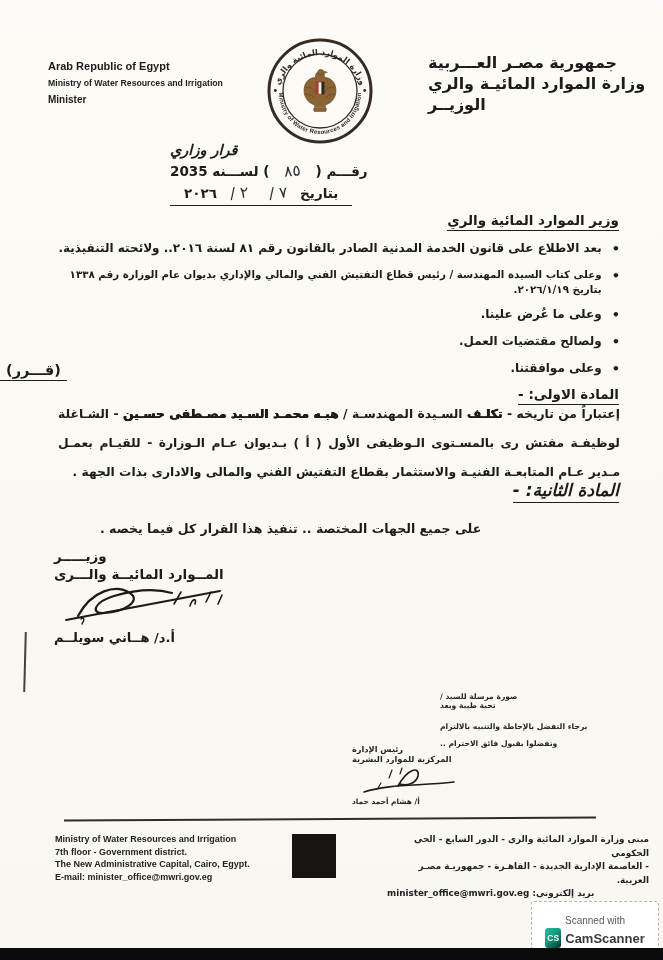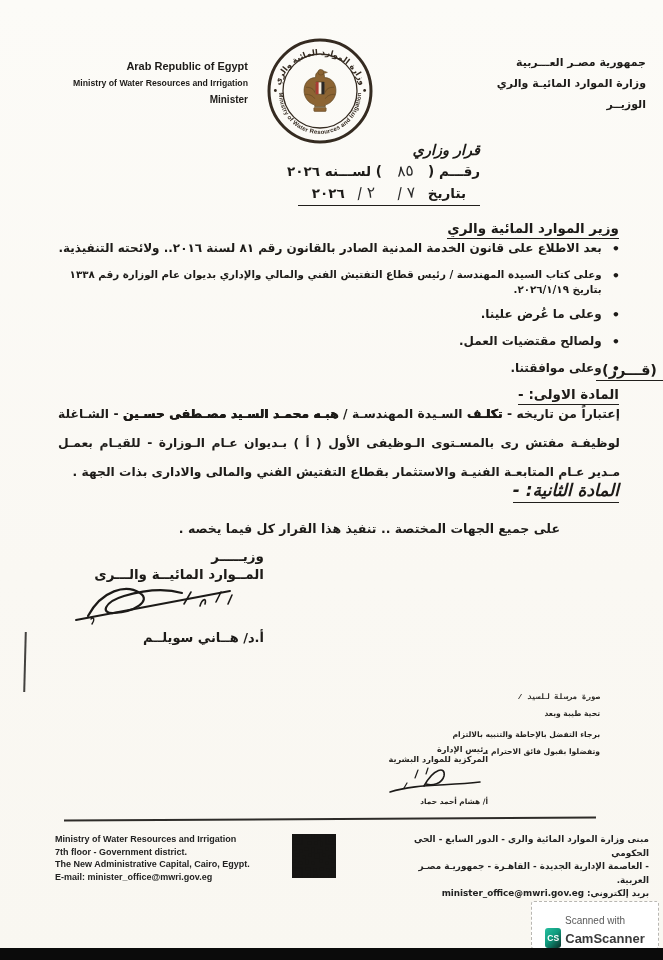--- a/index.html
+++ b/index.html
@@ -4,21 +4,21 @@
 <style>
   html,body{margin:0;padding:0;background:#e9e7e2;}
   .page{
     position:relative;width:663px;height:960px;margin:0 auto;
     background:linear-gradient(180deg,#fcfbf7 0%,#faf8f3 60%,#f9f7f1 100%);
     font-family:"DejaVu Sans",sans-serif;color:#1d1b18;overflow:hidden;
   }
   .abs{position:absolute;}
   .ar{direction:rtl;}
   .b{font-weight:bold;}
-  .center{text-align:right;}
+  .center{text-align:left;}
   .u{border-bottom:1.6px solid #211f1c;padding-bottom:2px;}
   .en{font-family:"Liberation Sans",sans-serif;}
   .hand{display:inline-block;font-weight:400;transform:rotate(-5deg);font-size:1.15em;color:#2a2a2a;}
   .bullet{display:flex;align-items:flex-start;margin-bottom:10px;font-weight:bold;font-size:12px;line-height:17px;}
   .bullet::before{content:"•";margin-left:10px;font-size:13px;line-height:17px;}
   .bullet.small{font-size:10.3px;line-height:15px;margin-bottom:9px;}
   .name-bold{font-weight:bold;text-shadow:0.4px 0 currentColor, -0.2px 0 currentColor;}
   .sig-svg path{fill:none;stroke:#1c1a18;stroke-linecap:round;}
   .divider{height:2px;background:#2e2c29;transform:rotate(-0.35deg);}
   .artifact{width:2px;background:#232220;opacity:.85;transform:rotate(1.5deg);}
@@ -64,42 +64,42 @@
         <circle cx="1" cy="-19" r="3.2" fill="#8c6433" stroke="#5d4420" stroke-width="0.6"></circle>
         <path d="M4,-20.5 l4.5,1.6 -4.5,1.6 z" fill="#8c6433" stroke="#5d4420" stroke-width="0.5"></path>
         <rect x="-5" y="-8" width="10" height="14" rx="1.5" fill="#f3ecdc" stroke="#5d4420" stroke-width="0.8"></rect>
         <rect x="-5" y="-8" width="3.4" height="14" fill="#a93c32"></rect>
         <rect x="1.6" y="-8" width="3.4" height="14" fill="#2b2724"></rect>
         <rect x="-7" y="21" width="14" height="4.5" rx="1" fill="#8c6433" stroke="#5d4420" stroke-width="0.6"></rect>
       </g>
     </svg>
   </div>
 
-  <div class="abs ar center b" style="left:428px;top:52px;width:218px;font-size:11px;line-height:21px;">
+  <div class="abs ar center b" style="left:428px;top:52px;width:218px;font-size:16px;line-height:21px;">
     <div>جمهورية مصـر العـــربية</div>
     <div>وزارة الموارد المائيـة والري</div>
     <div>الوزيــر</div>
   </div>
 
   <div class="abs ar center" style="left:170px;top:142px;width:310px;">
     <div class="b" style="font-size:14.5px;margin-bottom:4px;font-style:italic;">قرار وزاري</div>
     <div class="b" style="font-size:13.5px;margin-bottom:3px;">
       <span>رقـــم (</span>
       <span class="hand" style="padding:0 10px;">٨٥</span>
-      <span>) لســـنه ٢٠٢٦</span>
+      <span>) لســـنه 2035</span>
     </div>
     <div class="b u" style="font-size:13.5px;display:inline-block;padding:0 14px 3px 14px;">
       <span>بتاريخ</span>
       <span class="hand" style="padding:0 8px;">٧ /</span>
       <span class="hand" style="padding:0 8px;">٢ /</span>
       <span>٢٠٢٦</span>
     </div>
   </div>
 
-  <div class="abs ar b u" style="right:44px;top:220px;font-size:13.5px;">وزير الموارد المائية والري</div>
+  <div class="abs ar b u" style="right:44px;top:212px;font-size:13.5px;">وزير الموارد المائية والري</div>
 
   <div class="abs ar" style="left:58px;top:240px;width:562px;">
     <div class="bullet">
         <span>بعد الاطلاع على قانون الخدمة المدنية الصادر بالقانون رقم ٨١ لسنة ٢٠١٦.. ولائحته التنفيذية.</span>
       </div>
     <div class="bullet small">
         <span>وعلى كتاب السيدة المهندسة / رئيس قطاع التفتيش الفني والمالي والإداري بديوان عام الوزارة رقم ١٣٣٨ بتاريخ ٢٠٢٦/١/١٩.</span>
       </div>
     <div class="bullet">
         <span>وعلى ما عُرض علينا.</span>
@@ -133,21 +133,21 @@
       <path d="M12,40 C48,33 96,24 166,11" stroke-width="2"></path>
       <path d="M120,24 l7,-12 M136,26 c2,-7 7,-9 5,-2 M152,22 l5,-10 M164,24 l4,-9" stroke-width="1.6"></path>
       <path d="M28,44 c3,-4 2,-8 -1,-5" stroke-width="1.4"></path>
     </svg>
     <div class="b" style="font-size:13px;margin-top:-4px;">أ.د/ هــاني سويلــم</div>
   </div>
 
   <div class="abs artifact" style="left:24px;top:632px;height:60px;"></div>
 
   <div class="abs ar center" style="left:440px;top:692px;width:160px;font-size:7.6px;font-weight:bold;color:#262420;">
-    <div style="margin-bottom:8px;font-family:Liberation Mono, monospace;">صورة مرسلة للسيد /</div>
+    <div style="">صورة مرسلة للسيد /</div>
     <div style="margin-bottom:12px;">تحية طيبة وبعد</div>
     <div style="margin-bottom:8px;">برجاء التفضل بالإحاطة والتنبيه بالالتزام</div>
     <div>وتفضلوا بقبول فائق الاحترام ..</div>
   </div>
 
   <div class="abs ar center" style="left:352px;top:744px;width:136px;font-size:8.2px;font-weight:bold;color:#262420;">
     <div>رئيس الإدارة</div>
     <div>المركزية للموارد البشرية</div>
     <svg class="sig-svg" width="110" height="34" viewBox="0 0 110 34">
       <path d="M46,22 C56,4 68,2 66,12 C64,20 54,22 48,20" stroke-width="1.6"></path>

